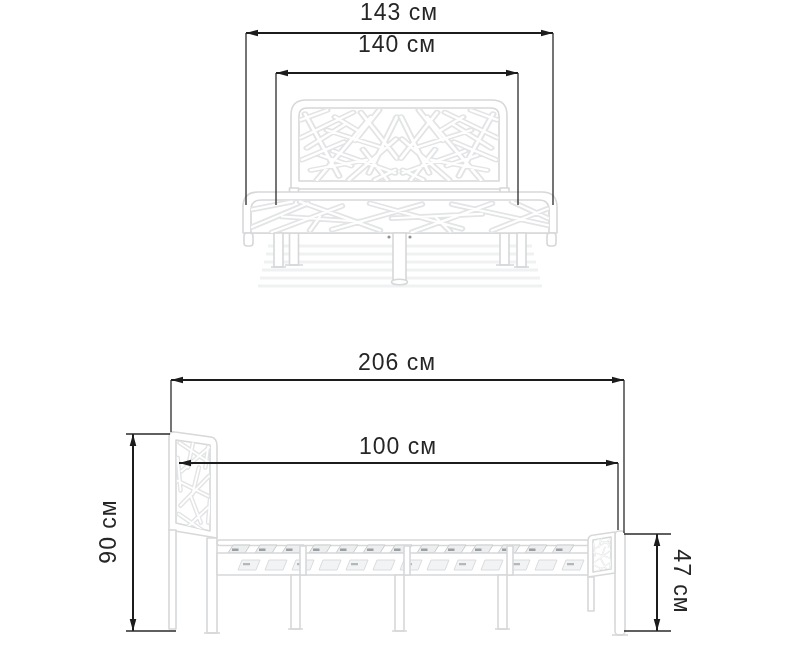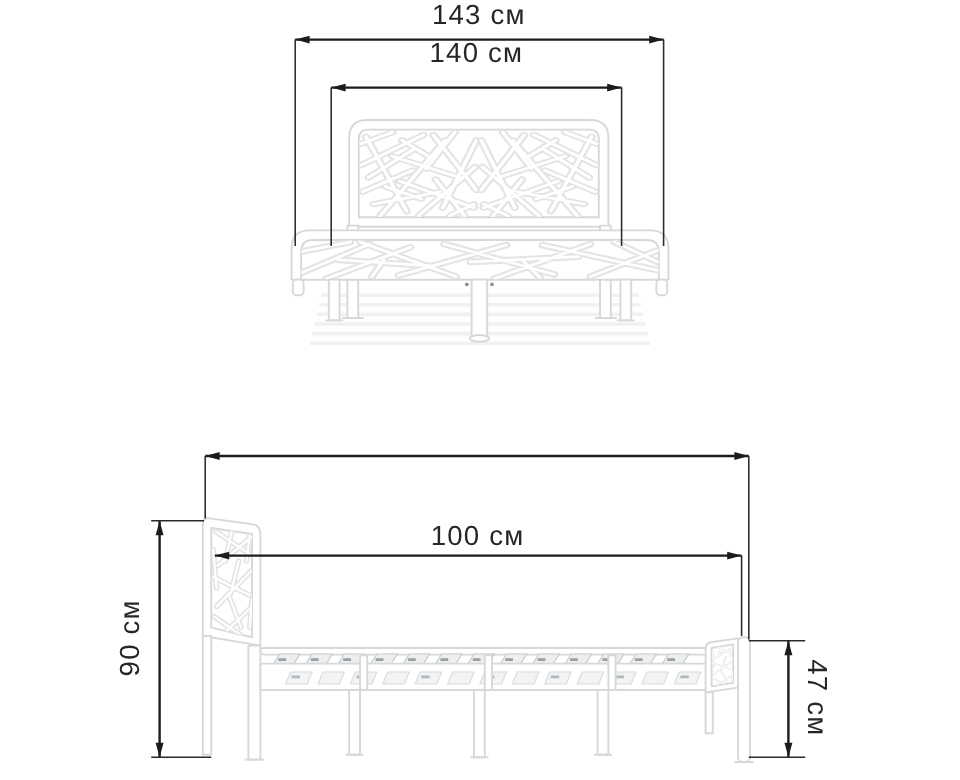--- a/index.html
+++ b/index.html
@@ -201,19 +201,20 @@
       <line class="dim" x1="657" y1="534" x2="657" y2="631" marker-start="url(#arr)" marker-end="url(#arr)"></line>
       <line class="ext" x1="624" y1="534" x2="671" y2="534"></line>
       <line class="ext" x1="624" y1="631" x2="671" y2="631"></line>
     </g>
   </svg>
 
   <div class="dim-label" style="left:299px;top:0px;">143 см</div>
 
   <div class="dim-label" style="left:297px;top:32px;">140 см</div>
 
+  <div class="dim-label" style="left:297px;top:350px;">206 см</div>
 
   <div class="dim-label" style="left:298px;top:434px;">100 см</div>
 
   <div class="dim-label vert" style="left:48px;top:519px;transform:rotate(-90deg);">90 см</div>
 
   <div class="dim-label vert" style="left:621px;top:569px;transform:rotate(90deg);">47 см</div>
 </div>
 
 </body></html>

